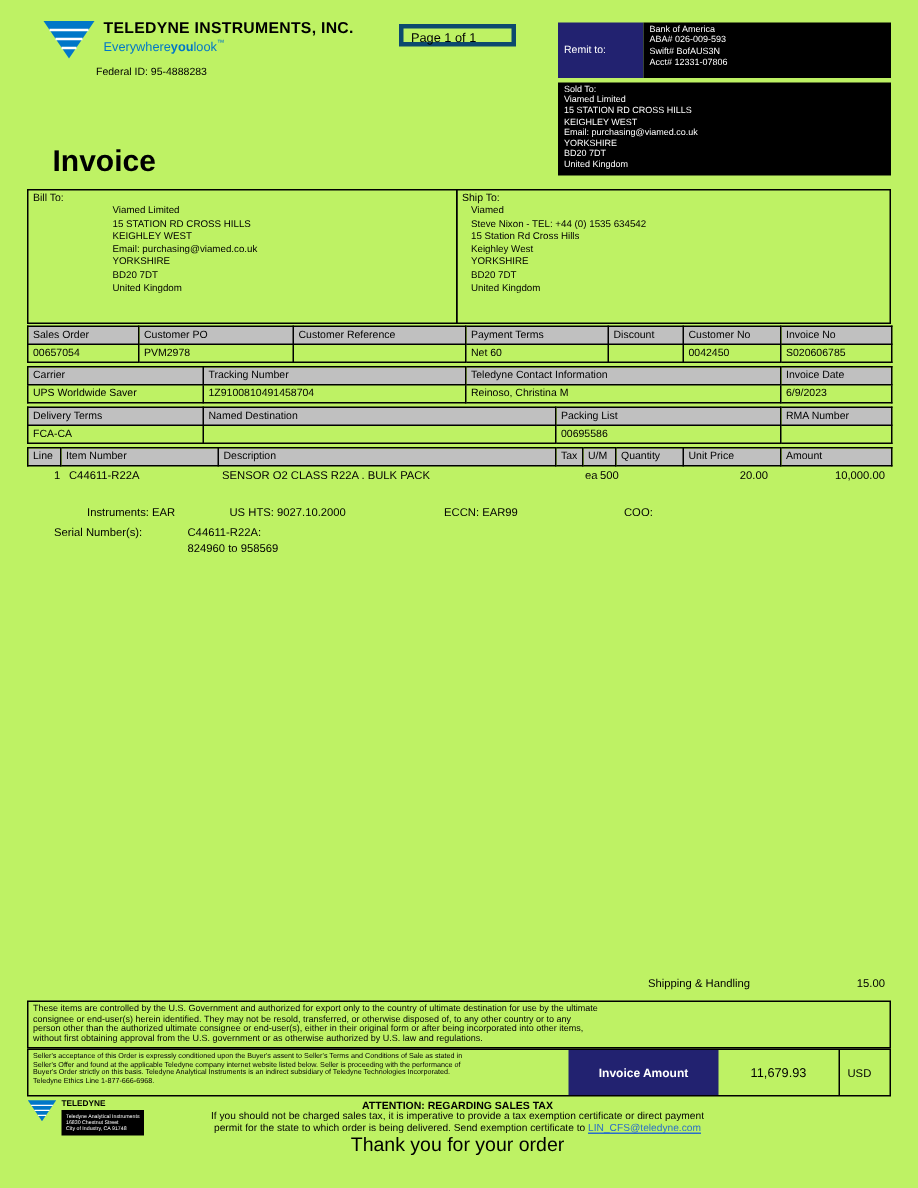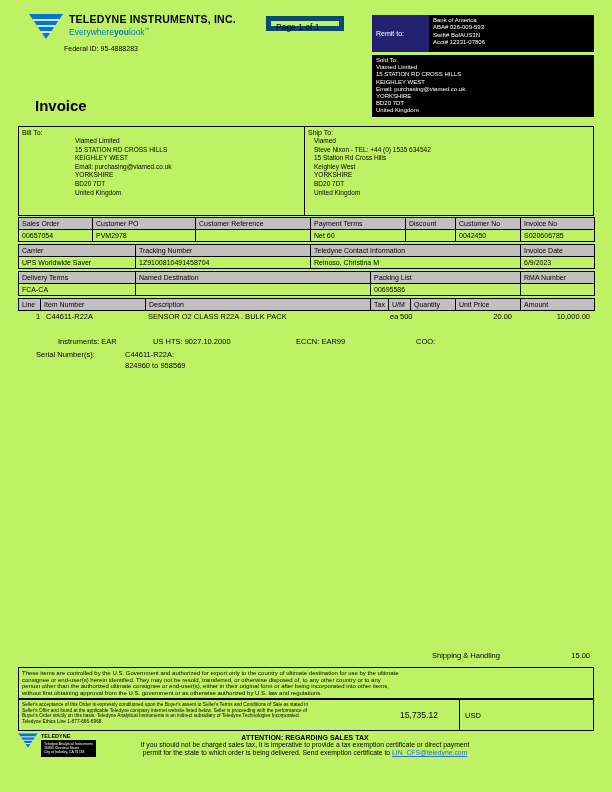--- a/index.html
+++ b/index.html
@@ -9,25 +9,25 @@
     background:#bef264; color:#000;
     font-family:"Liberation Sans", sans-serif; overflow:hidden;
   }
   
   .logo-block { position:absolute; left:28px; top:13px; display:flex; gap:5px; align-items:flex-start; }
   .co-name { font-size:10.5px; font-weight:bold; letter-spacing:.2px; }
   .tagline { font-size:8.5px; color:#0077c8; margin-top:1px; }
   .tagline b { font-weight:bold; }
   .tagline sup { font-size:5px; }
   .federal-id { position:absolute; left:64px; top:45px; font-size:7px; }
-  .page-box { position:absolute; left:266px; top:16px; width:78px; height:15px; border:5px solid #0c4a6e; font-size:8.5px; line-height:13px; padding-left:5px; }
+  .page-box { position:absolute; left:266px; top:16px; width:78px; height:15px; border:3px solid #0c4a6e; font-size:8.5px; line-height:13px; padding-left:5px; }
   .remit-box { position:absolute; left:372px; top:15px; width:57px; height:37px; background:#222270; color:#fff; font-size:7px; display:flex; align-items:center; padding-left:4px; }
   .bank-box { position:absolute; left:429px; top:15px; width:165px; height:37px; background:#000; color:#fff; font-size:6px; line-height:7.4px; padding:2px 4px; }
   .sold-box { position:absolute; left:372px; top:55px; width:222px; height:62px; background:#000; color:#fff; font-size:6px; line-height:7.2px; padding:2px 4px; }
-  .invoice-title { position:absolute; left:35px; top:97px; font-size:15px; font-weight:bold; }
+  .invoice-title { position:absolute; left:35px; top:97px; font-size:20px; font-weight:bold; }
   
   .addr-row { position:absolute; left:18px; top:126px; width:576px; height:90px; display:flex; }
   .addr-cell { border:1px solid #000; height:90px; padding:2px 3px; }
   .addr-cell.bill { width:287px; }
   .addr-cell.ship { width:290px; margin-left:-1px; }
   .addr-label { font-size:7px; }
   .addr-content { font-size:6.5px; line-height:8.6px; margin-top:1px; }
   .bill-content { margin-left:53px; }
   .ship-content { margin-left:6px; }
   
@@ -253,21 +253,22 @@
     <div>without first obtaining approval from the U.S. government or as otherwise authorized by U.S. law and regulations.</div>
   </div>
 
   <div class="bottom-row">
     <div class="legal2">
       <div>Seller's acceptance of this Order is expressly conditioned upon the Buyer's assent to Seller's Terms and Conditions of Sale as stated in</div>
       <div>Seller's Offer and found at the applicable Teledyne company internet website listed below. Seller is proceeding with the performance of</div>
       <div>Buyer's Order strictly on this basis. Teledyne Analytical Instruments is an indirect subsidiary of Teledyne Technologies Incorporated.</div>
       <div>Teledyne Ethics Line 1-877-666-6968.</div>
     </div>
-    <div class="inv-amt-value">15,735.12</div>
+    <div class="inv-amt-label">Invoice Amount</div>
+    <div class="inv-amt-value">11,679.93</div>
     <div class="inv-currency">USD</div>
   </div>
 
   <div class="footer-logo">
     <svg width="20" height="15" viewBox="0 0 36 27">
       <polygon points="1,1 35,1 18,26" fill="#0077c8"></polygon>
       <line x1="5" y1="7" x2="31" y2="7" stroke="#fff" stroke-width="1.6"></line>
       <line x1="9" y1="13" x2="27" y2="13" stroke="#fff" stroke-width="1.6"></line>
       <line x1="13" y1="19" x2="23" y2="19" stroke="#fff" stroke-width="1.6"></line>
     </svg>
@@ -280,14 +281,15 @@
       </div>
     </div>
   </div>
 
   <div class="attention">
     <div class="attn-title">ATTENTION:  REGARDING SALES TAX</div>
     <div class="attn-line">If you should not be charged sales tax, it is imperative to provide a tax exemption certificate or direct payment</div>
     <div class="attn-line"><span>permit for the state to which order is being delivered.  Send exemption certificate to </span><span class="email-link">LIN_CFS@teledyne.com</span></div>
   </div>
 
+  <div class="thanks">Thank you for your order</div>
 
 </div>
 
 </body></html>

